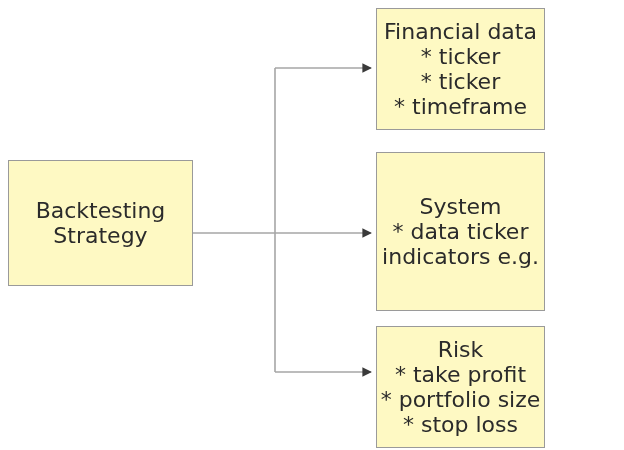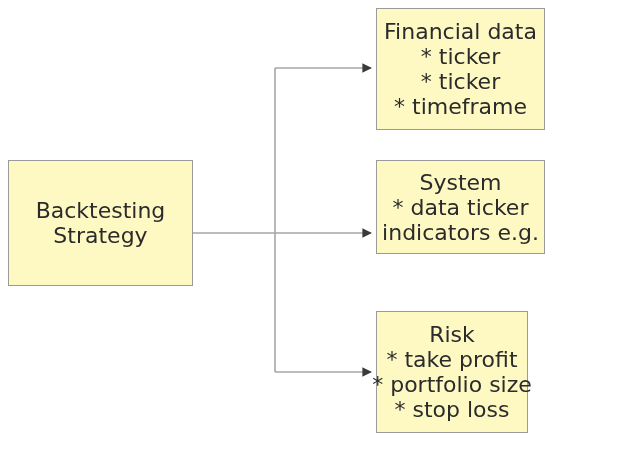--- a/index.html
+++ b/index.html
@@ -40,28 +40,28 @@
     height: 126px;
   }
   #node-financial {
     left: 376px;
     top: 8px;
     width: 169px;
     height: 122px;
   }
   #node-system {
     left: 376px;
-    top: 160px;
+    top: 152px;
     width: 169px;
-    height: 94px;
+    height: 159px;
   }
   #node-risk {
     left: 376px;
-    top: 311px;
-    width: 152px;
+    top: 326px;
+    width: 169px;
     height: 122px;
   }
   #connectors {
     position: absolute;
     left: 0;
     top: 0;
     width: 624px;
     height: 450px;
     pointer-events: none;
   }

